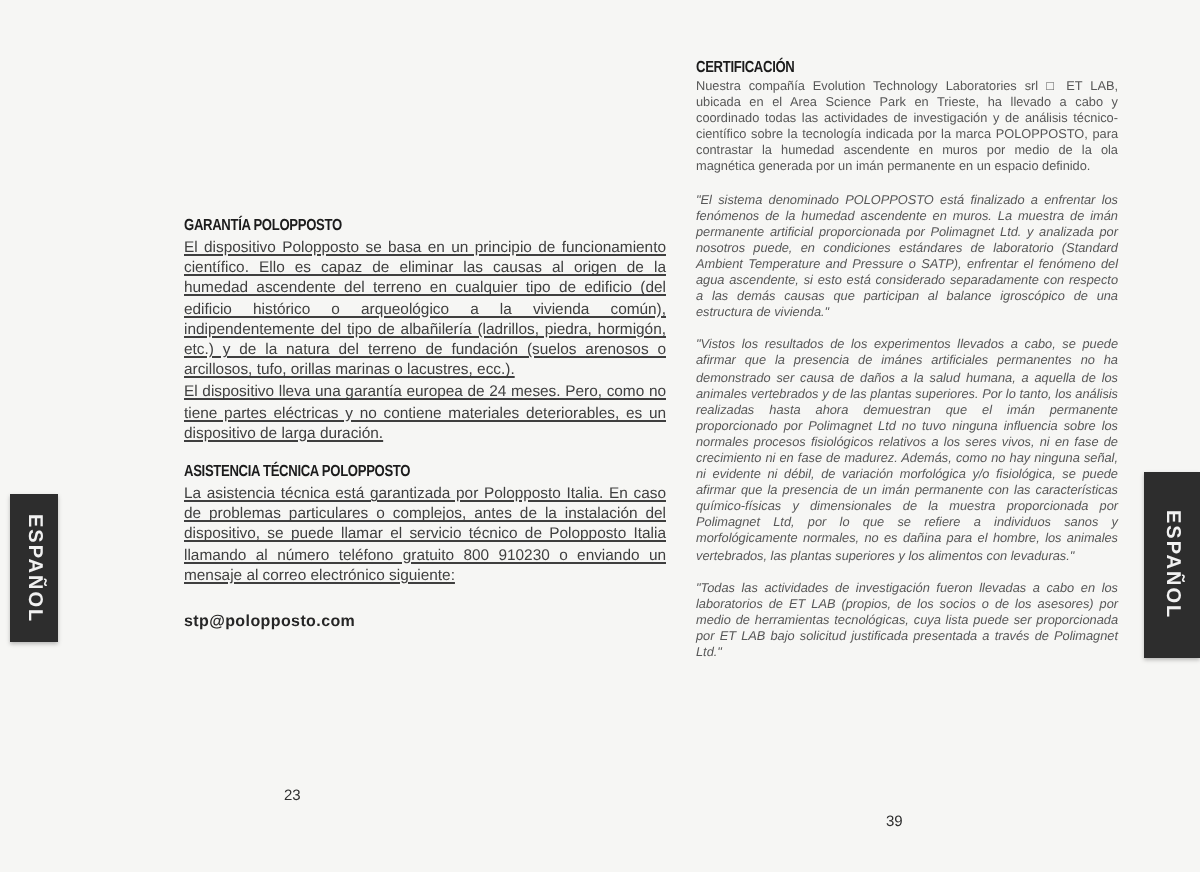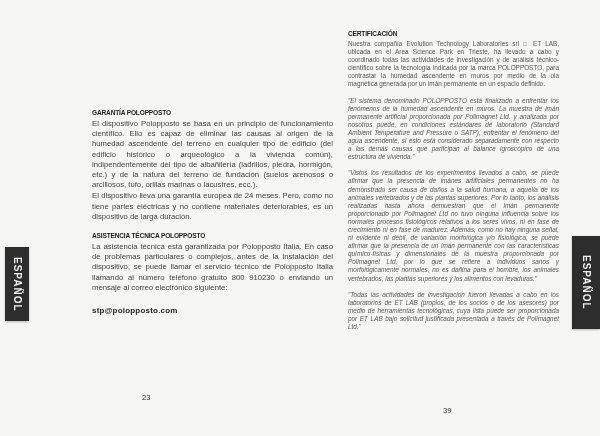--- a/index.html
+++ b/index.html
@@ -18,21 +18,21 @@
   .hd {
     font-size: 8px; font-weight: bold; color: #1c1c1c;
     margin: 0 0 2px 0; letter-spacing: -0.2px;
     transform: scaleX(0.82); transform-origin: 0 50%;
     white-space: nowrap;
   }
   .hd.mt { margin-top: 9px; }
 
   .col-left p.body {
     font-size: 7.7px; line-height: 10.2px;
-    text-align: justify; margin: 0 0 1px 0; color: #3f3f3f;
+    text-align: justify; margin: 0 0 1px 0; color: #3f3f3f; text-decoration: underline;
   }
   .email {
     font-weight: bold; font-size: 8px; text-align: left;
     margin-top: 13px; color: #262626; letter-spacing: 0.2px;
   }
 
   .intro {
     font-size: 6.4px; line-height: 8.1px;
     text-align: justify; margin: 1px 0 0 0; color: #565656;
   }

